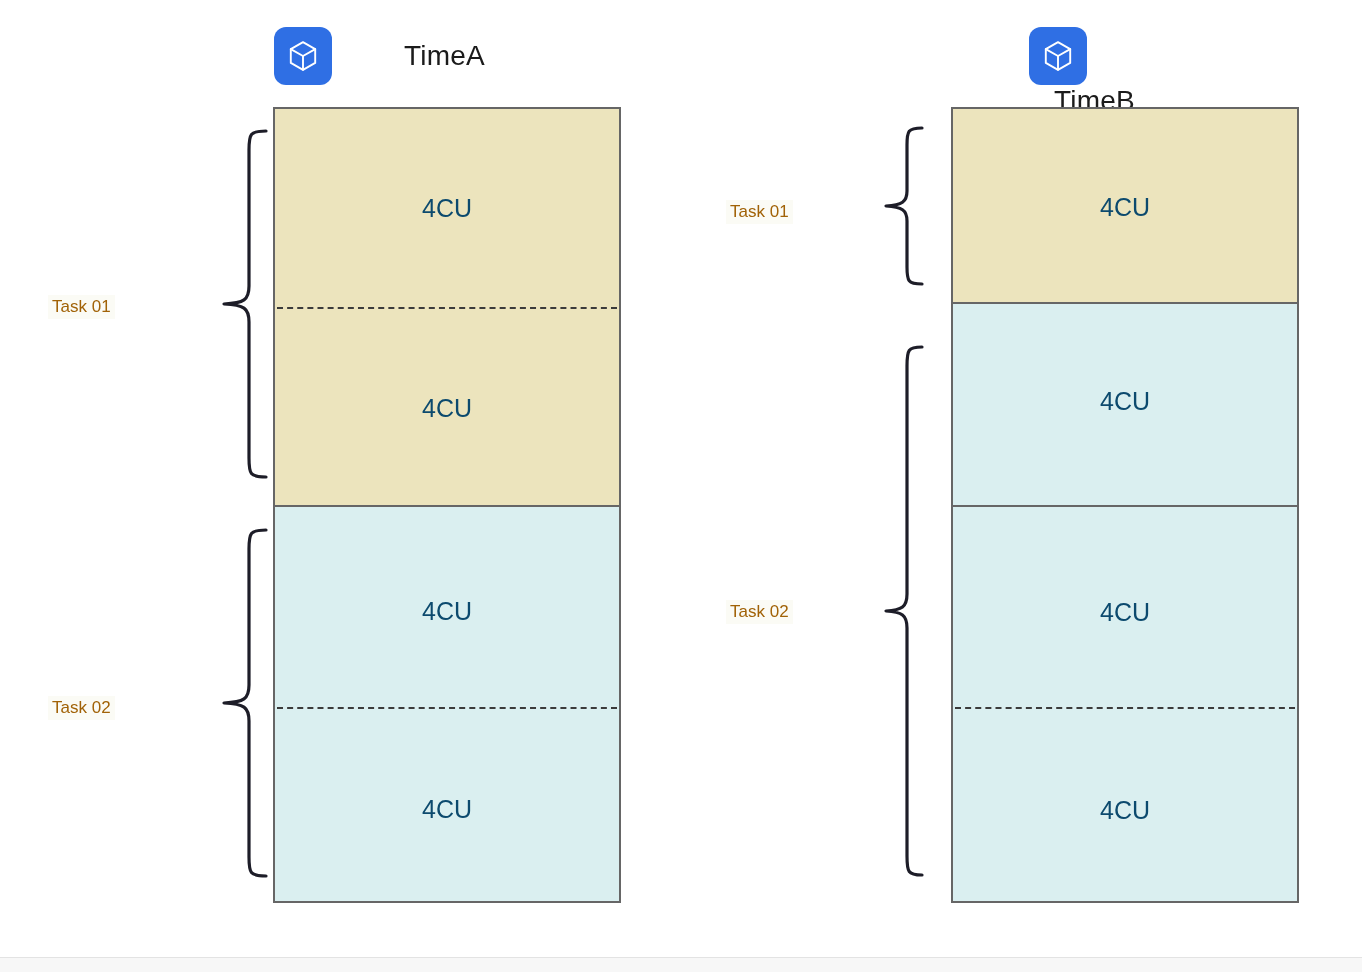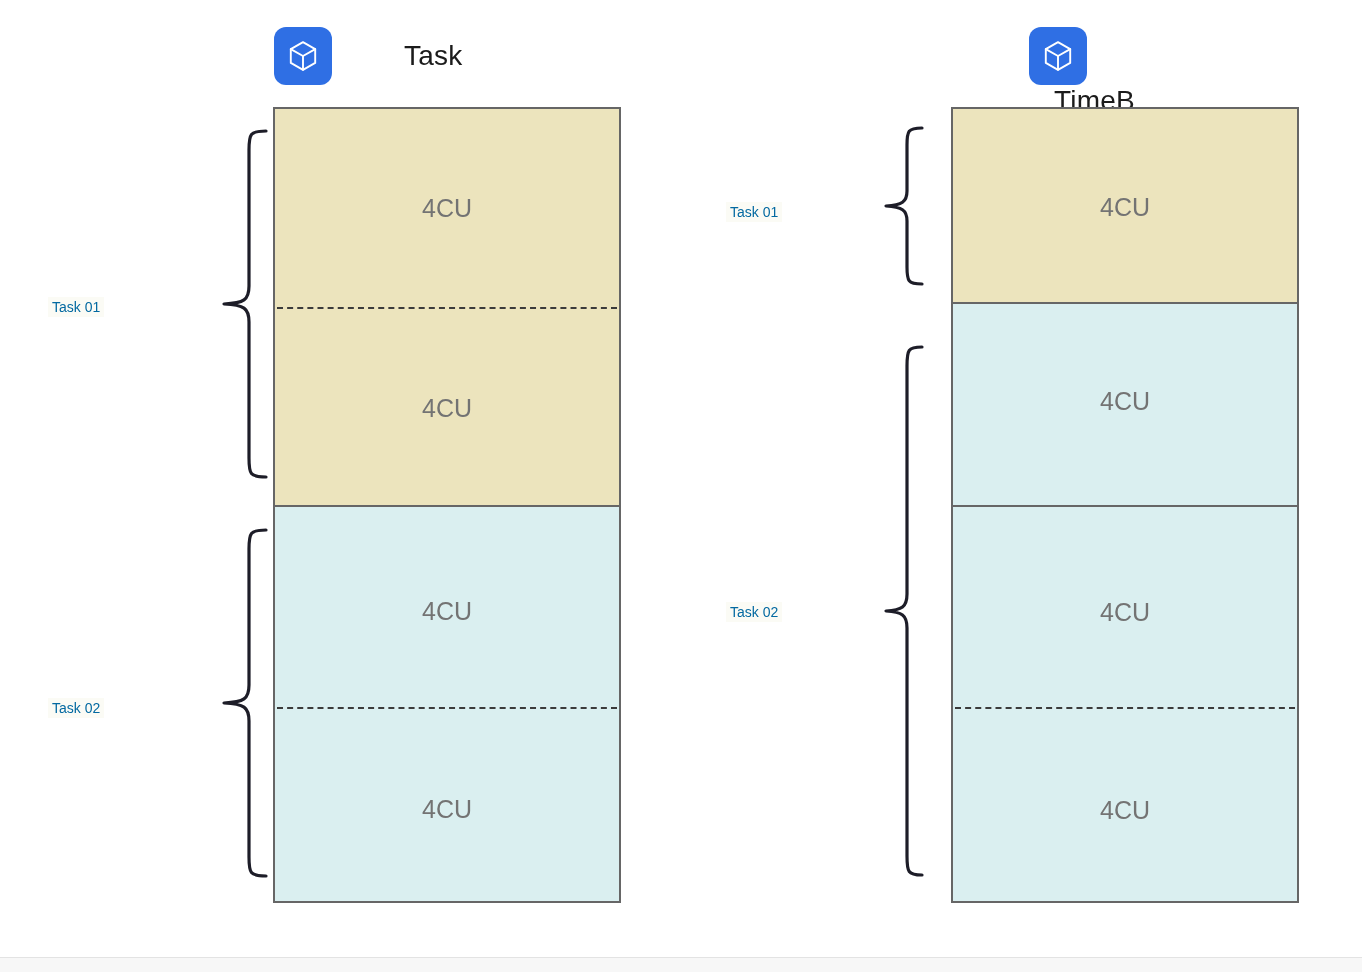--- a/index.html
+++ b/index.html
@@ -80,21 +80,21 @@
   .seg.yellow { background: #ece4bd; }
   .seg.blue   { background: #daeff0; }
   .seg-border-bottom { border-bottom: 2px solid #666666; }
 
   .cu-label {
     position: absolute;
     left: 0;
     right: 0;
     text-align: center;
     font-size: 25px;
-    color: #737373;
+    color: #0c4a6e;
     transform: translateY(-50%);
     white-space: nowrap;
   }
 
   .divider-dashed {
     position: absolute;
     left: 2px;
     right: 2px;
     height: 0;
     border-top: 2px dashed #3b3b3b;
@@ -109,22 +109,22 @@
 
   
   .brace {
     position: absolute;
   }
   .brace svg { display: block; overflow: visible; }
 
   
   .task-label {
     position: absolute;
-    font-size: 14px;
-    color: #0369a1;
+    font-size: 17px;
+    color: #a16207;
     background: #fbfbf5;
     padding: 2px 4px;
     white-space: nowrap;
     transform: translateY(-50%);
   }
 </style>
 </head>
 <body>
 
 <div class="canvas">
@@ -132,21 +132,21 @@
   <div class="col-header" style="left:274px; top:27px;">
     <div class="cube-badge">
       <svg width="36" height="36" viewBox="0 0 36 36" aria-hidden="true">
         <g fill="none" stroke="#ffffff" stroke-width="1.9" stroke-linejoin="round" stroke-linecap="round">
           <path d="M18 4.2 L30.2 11.1 L30.2 24.9 L18 31.8 L5.8 24.9 L5.8 11.1 Z"></path>
           <path d="M5.8 11.1 L18 18.0 L30.2 11.1"></path>
           <path d="M18 18.0 L18 31.8"></path>
         </g>
       </svg>
     </div>
-    <div class="col-title" style="margin-left:72px;">Task</div>
+    <div class="col-title" style="margin-left:72px;">TimeA</div>
   </div>
 
   <div class="stack" style="left:273px; top:107px; width:348px; height:796px;">
 
     <div class="seg yellow seg-border-bottom" style="top:0px; height:398px;">
       <div class="cu-label" style="top:99px;">4CU</div>
       <div class="divider-dashed" style="top:198px;"></div>
       <div class="cu-label" style="top:299px;">4CU</div>
     </div>
 

